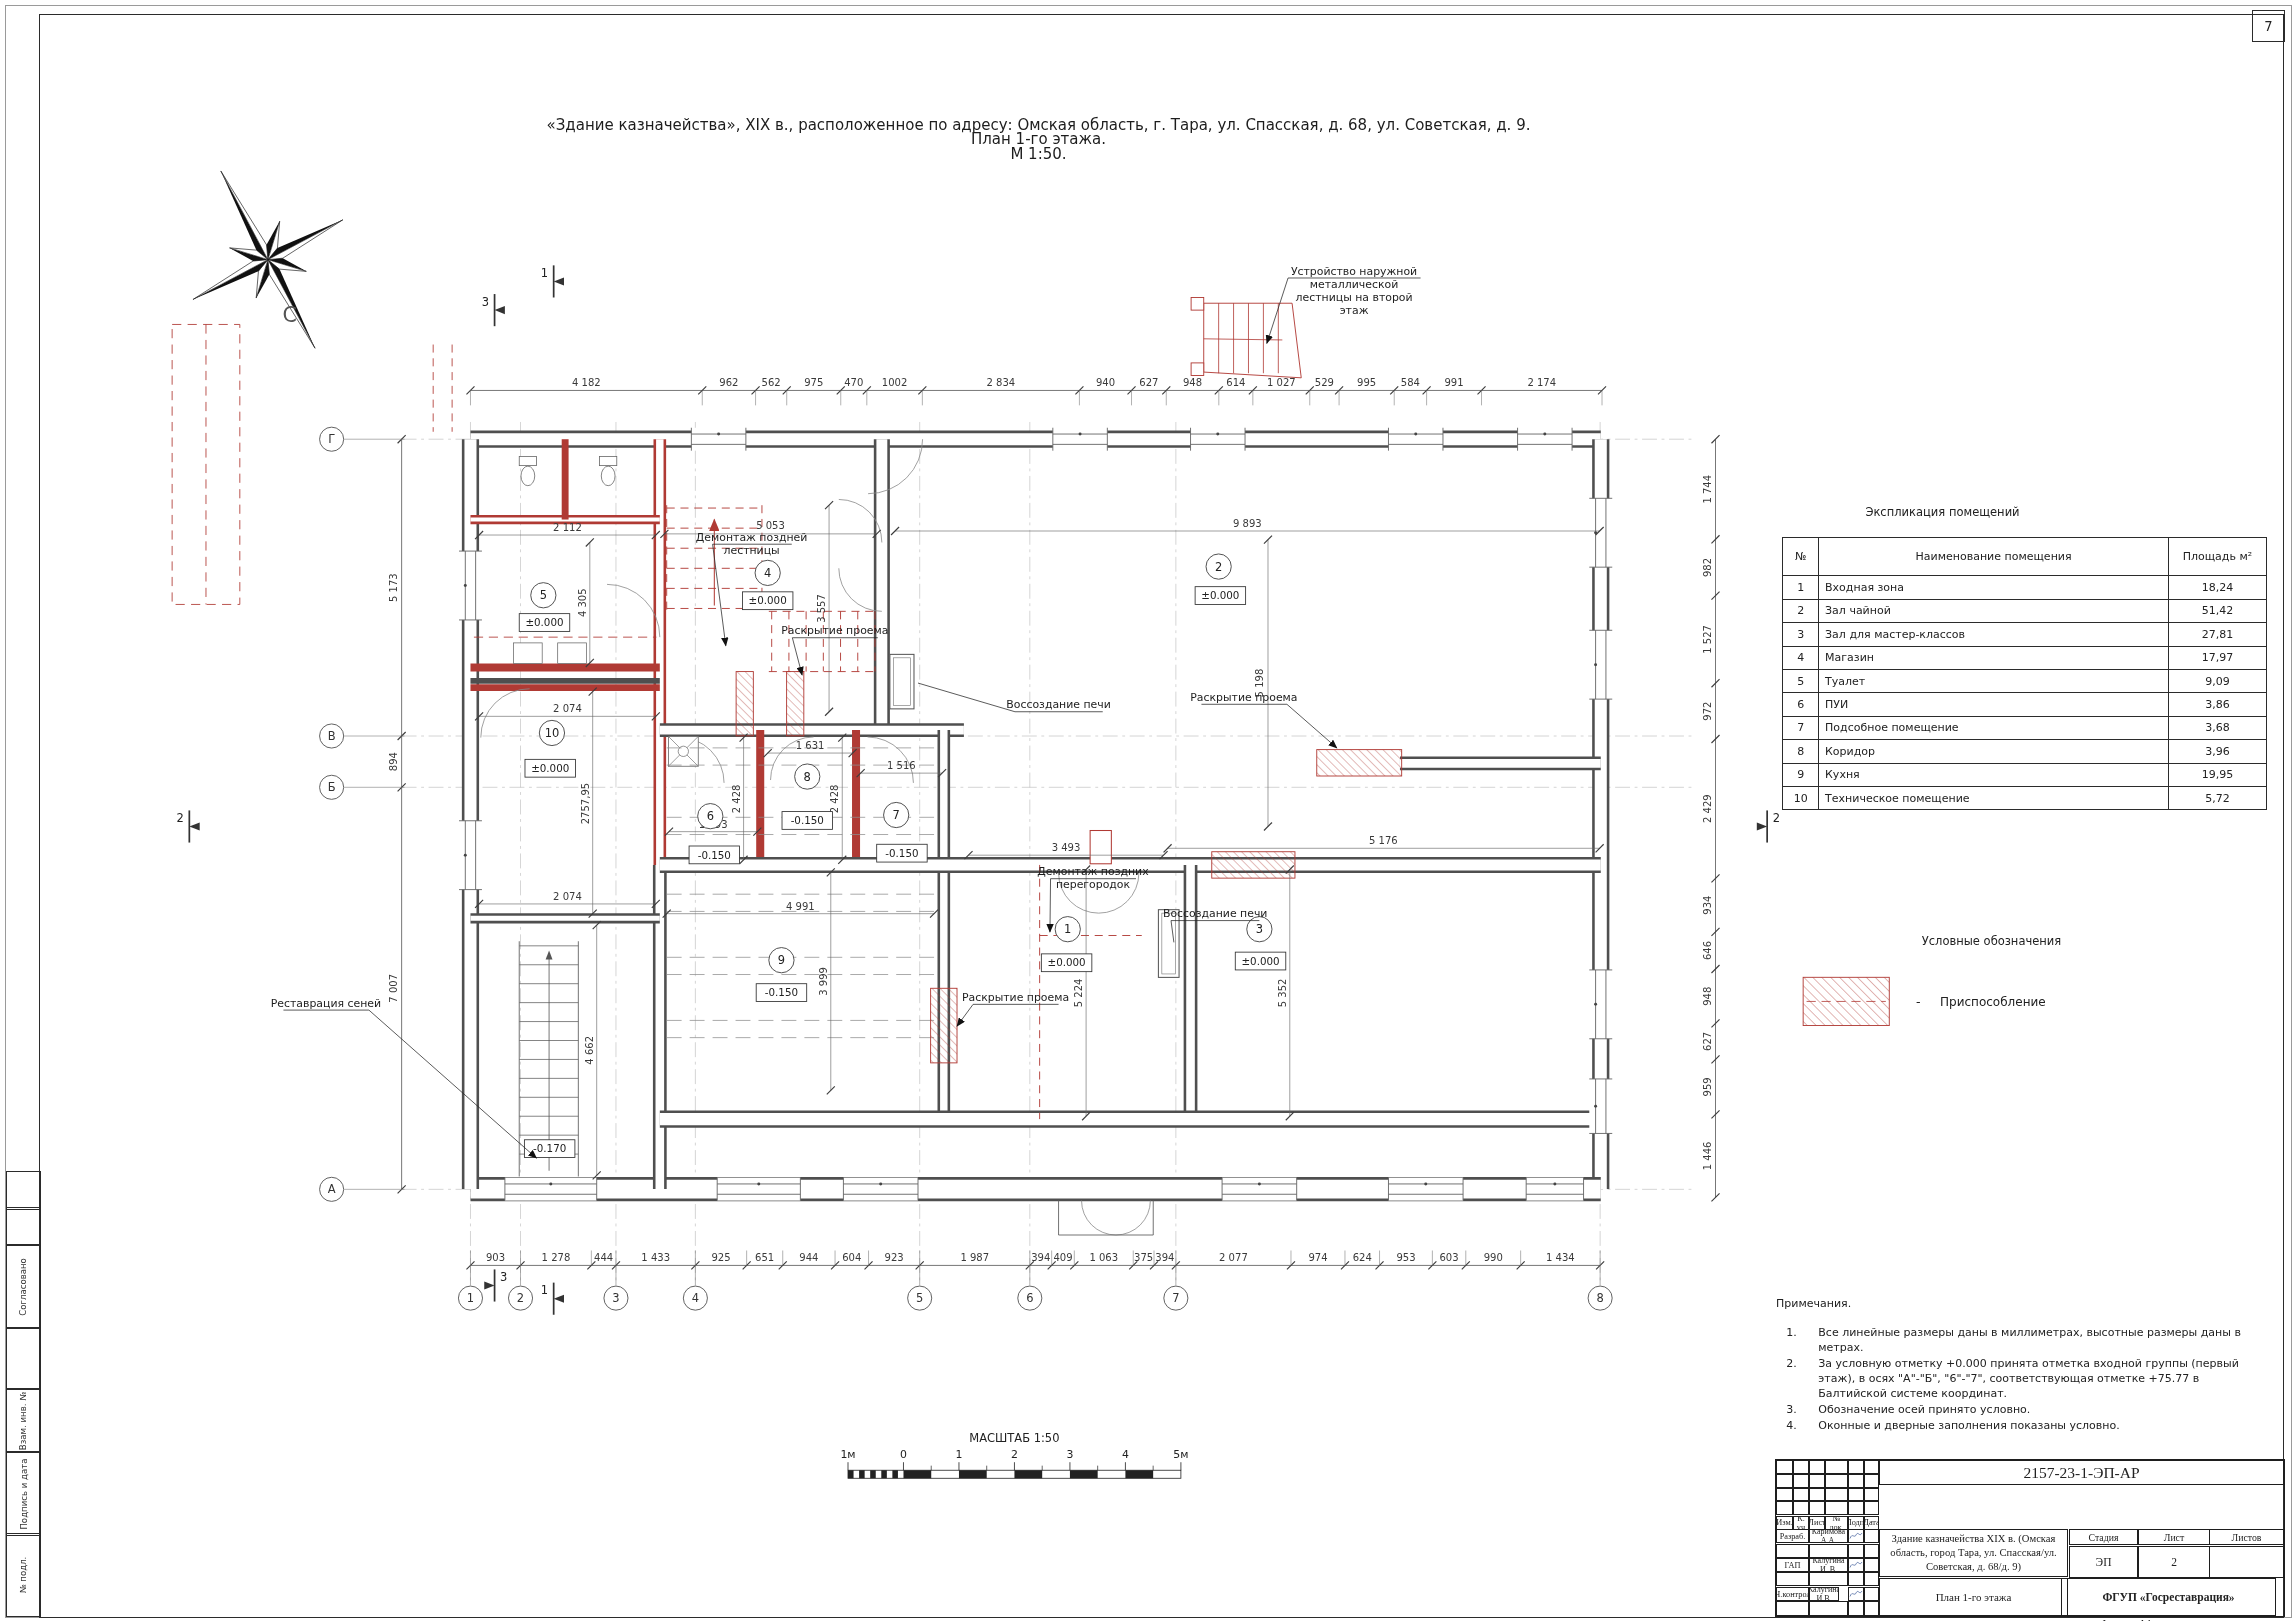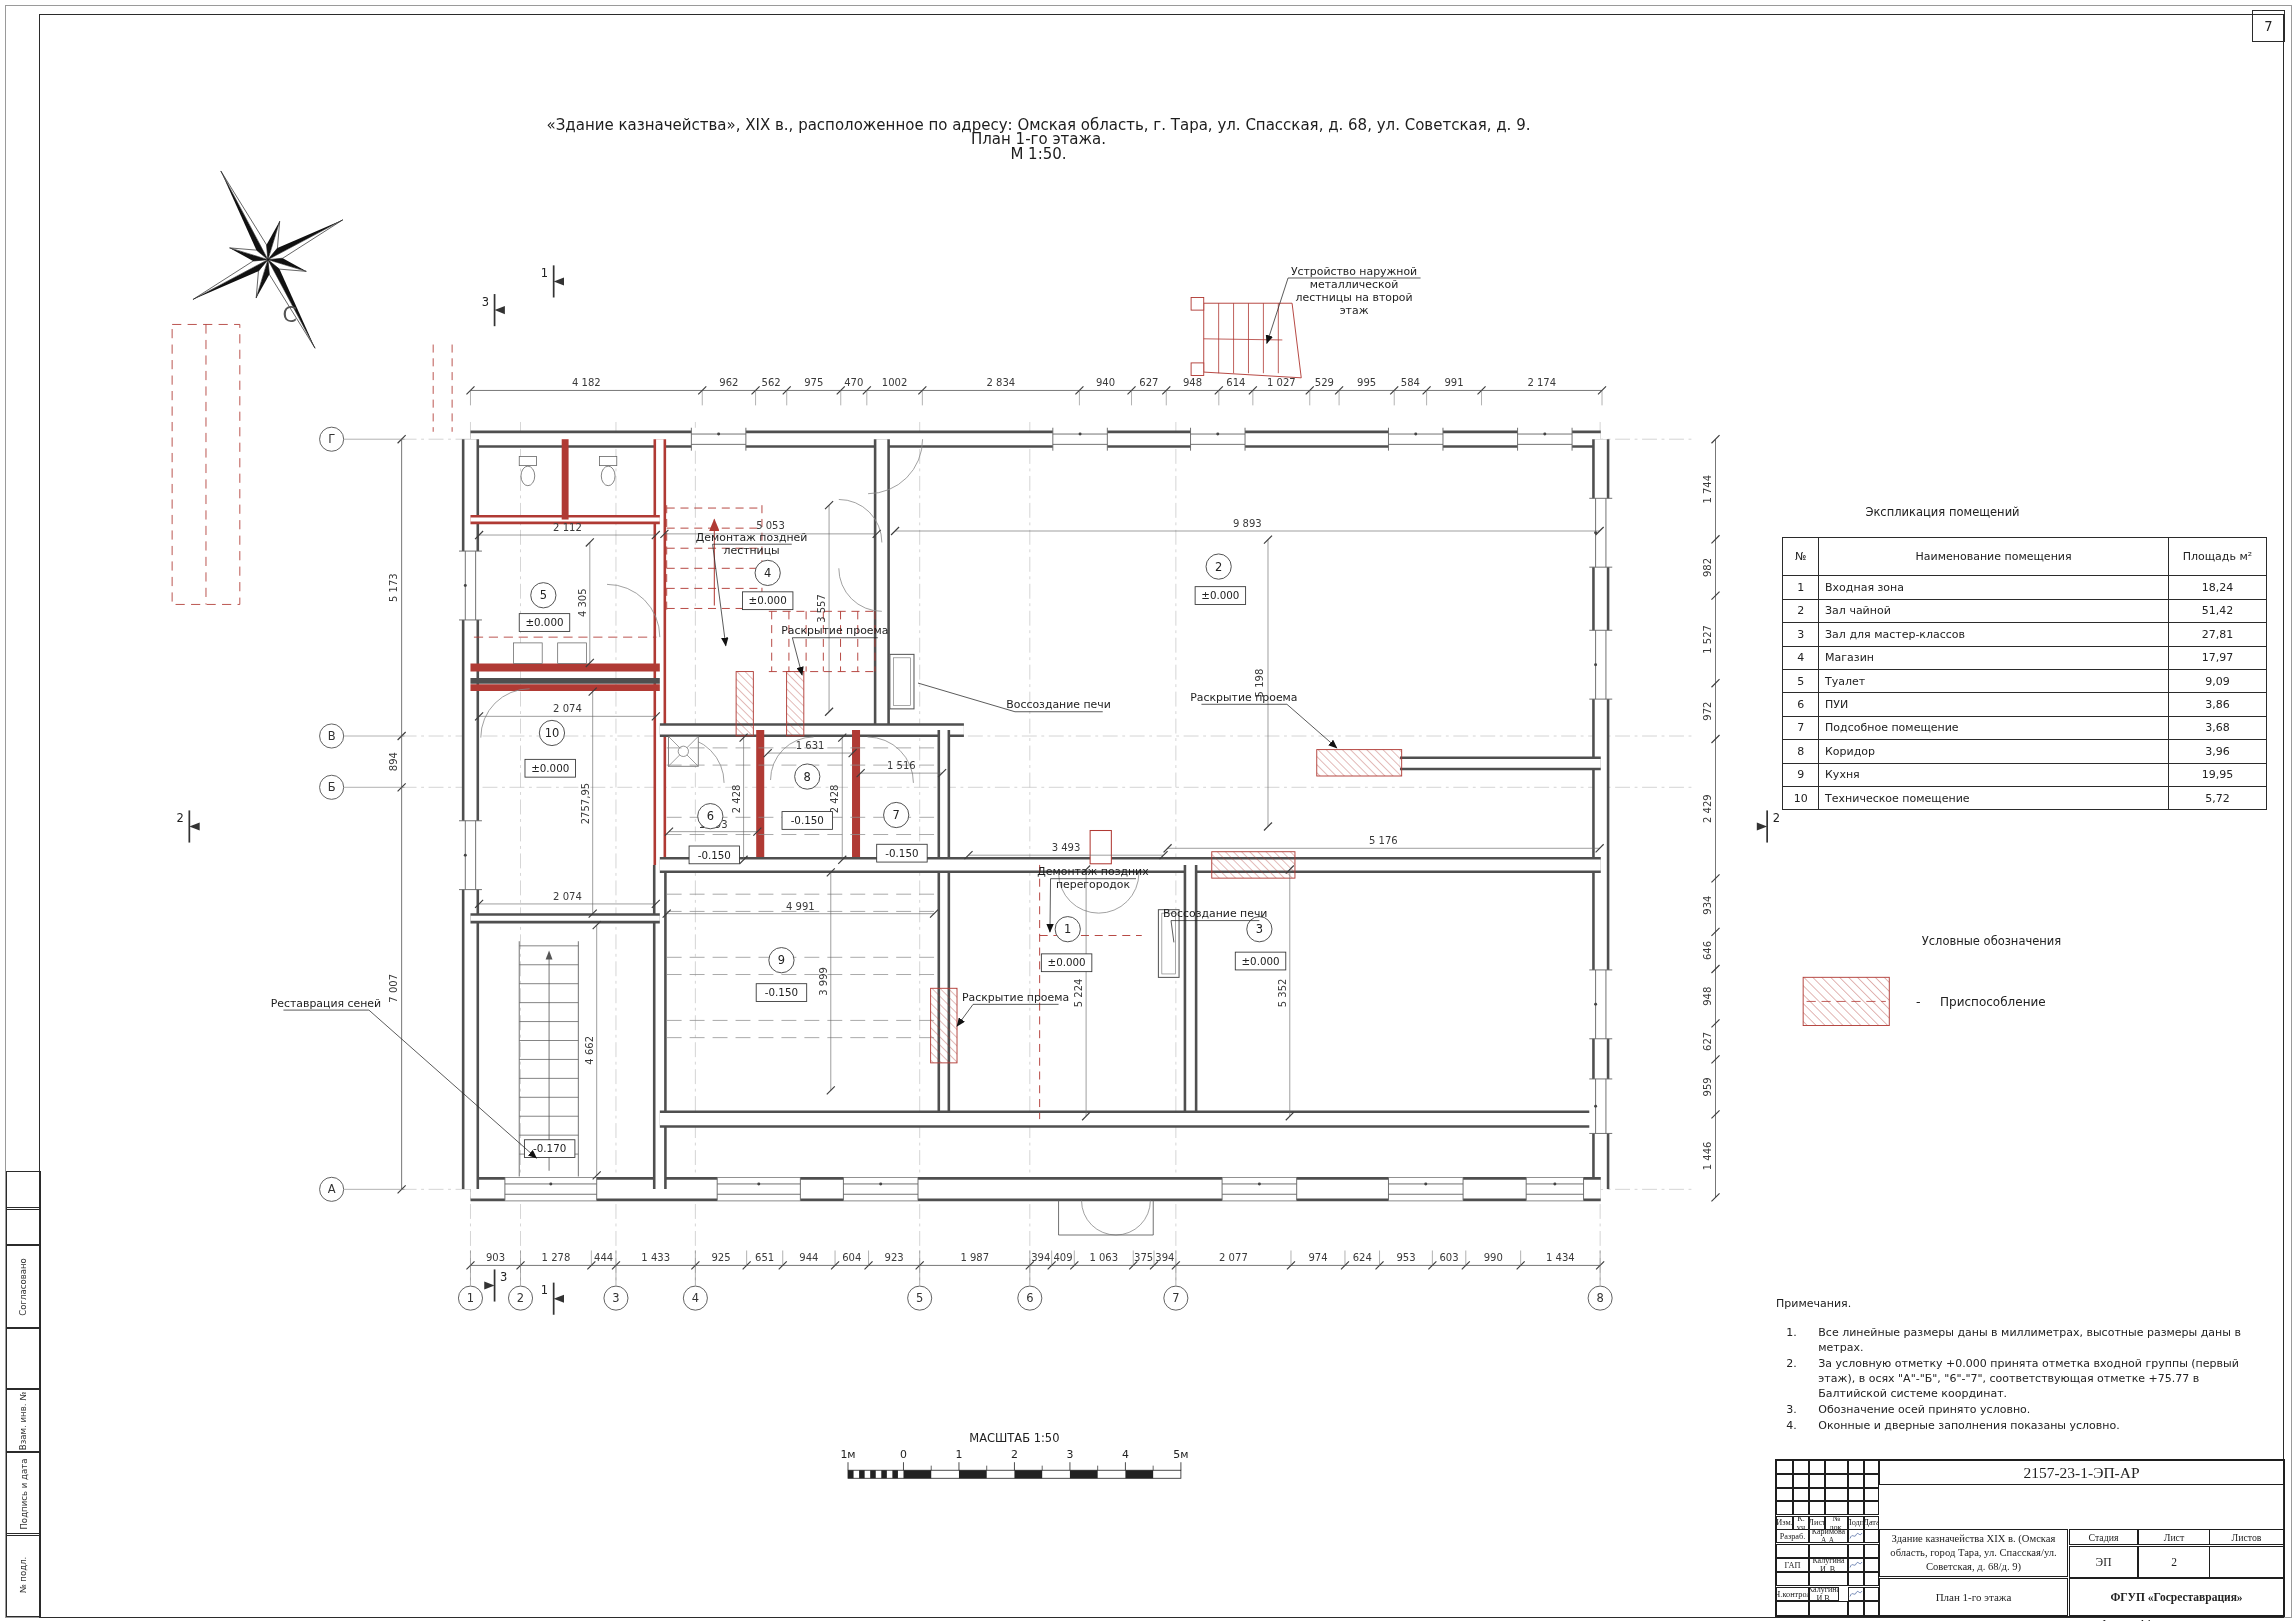--- a/index.html
+++ b/index.html
@@ -1039,18 +1039,18 @@
     </div>
     <div class="cell" style="left: 362px; top: 86px; width: 72px; height: 32px; font-size: 11.5px;">
       <span>2</span>
     </div>
     <div class="cell" style="left: 433px; top: 86px; width: 75px; height: 32px; font-size: 11.5px;">
       <span></span>
     </div>
     <div class="cell" style="left: 103px; top: 118px; width: 189px; height: 38px; font-size: 11px;">
       <span>План 1-го этажа</span>
     </div>
-    <div class="cell" style="left: 293px; top: 118px; width: 215px; height: 38px; font-size: 11.5px; font-weight: bold;">
+    <div class="cell" style="left: 285px; top: 118px; width: 215px; height: 38px; font-size: 11.5px; font-weight: bold;">
       <span>ФГУП «Госреставрация»</span>
     </div>
   </div>
 <div class="abs" id="format-label">Формат А1</div>
 
 
 </body></html>

